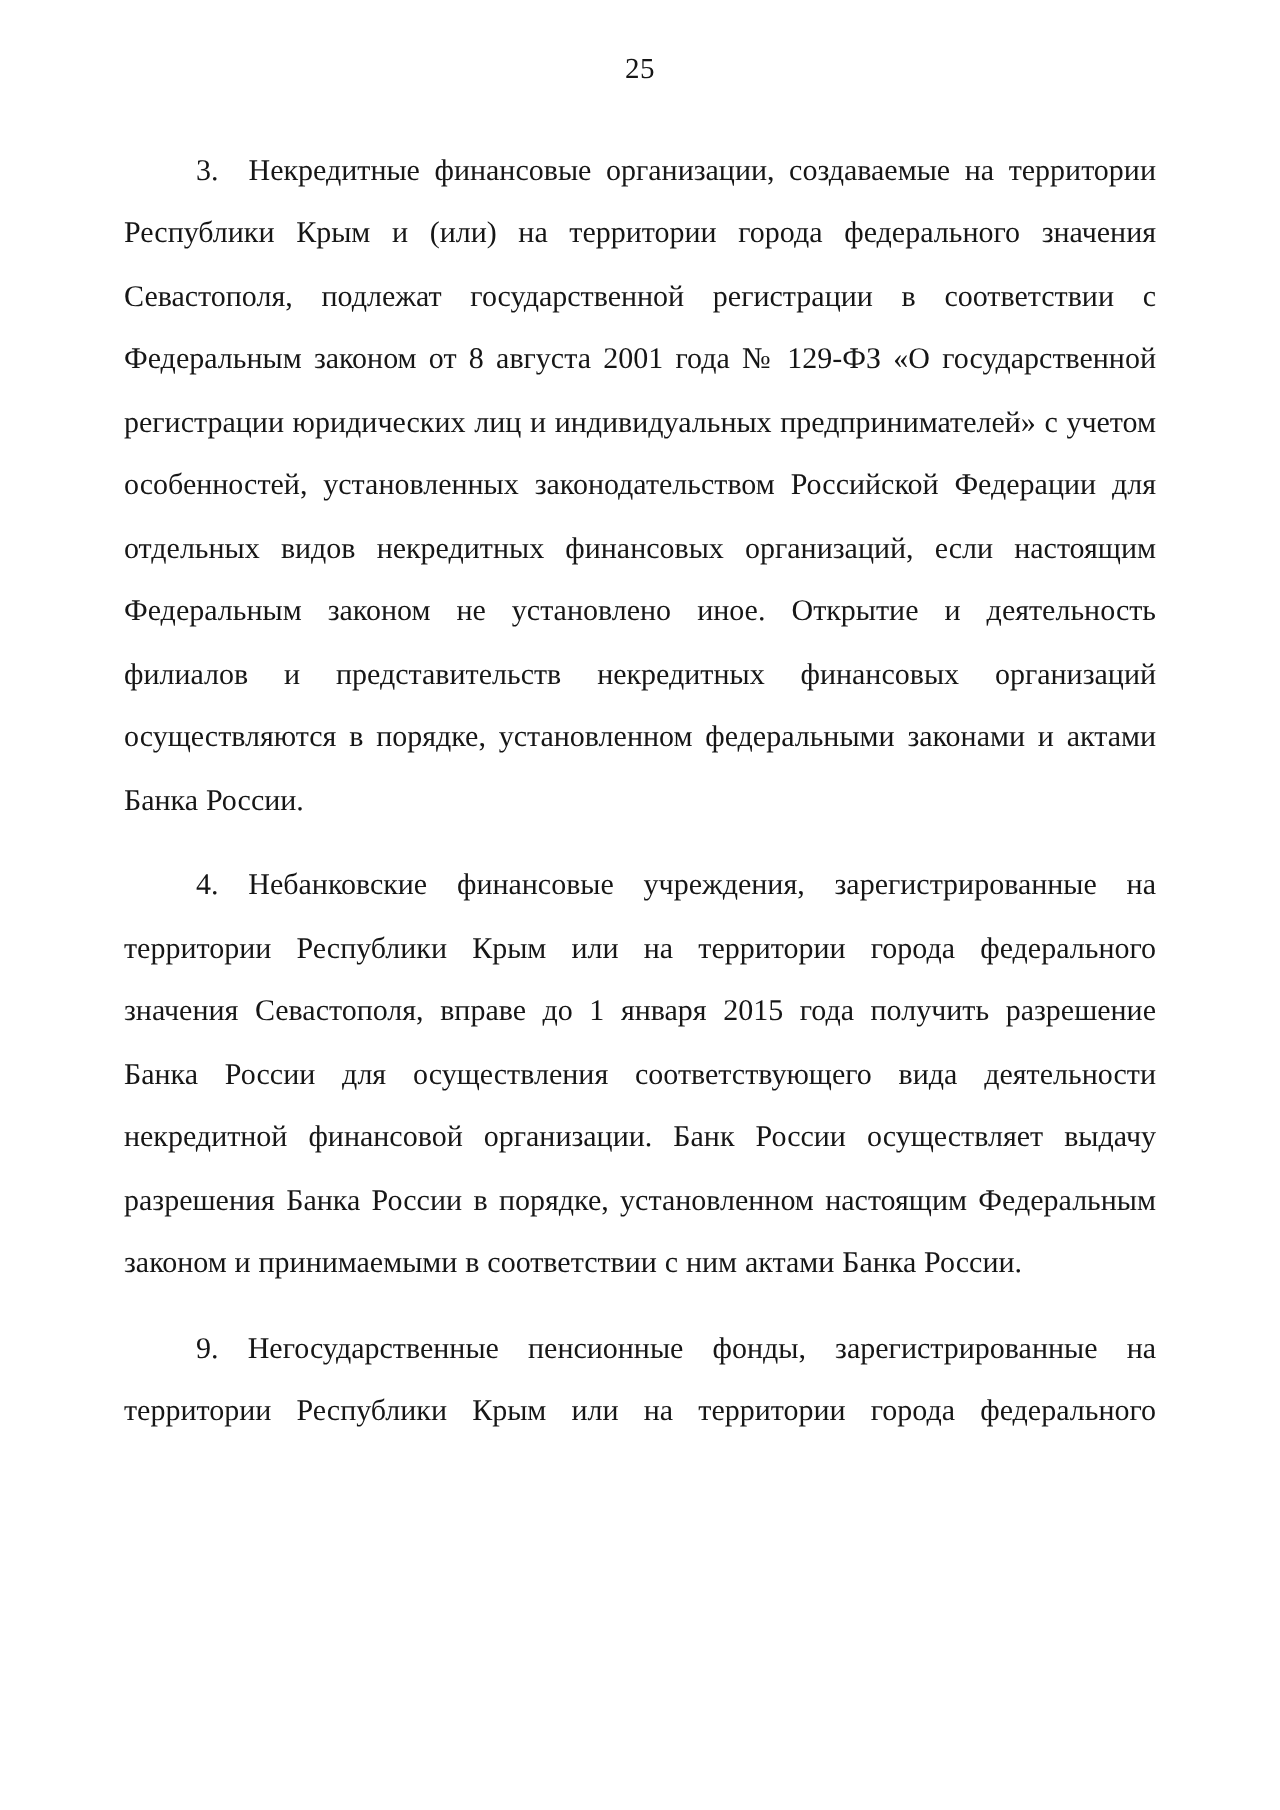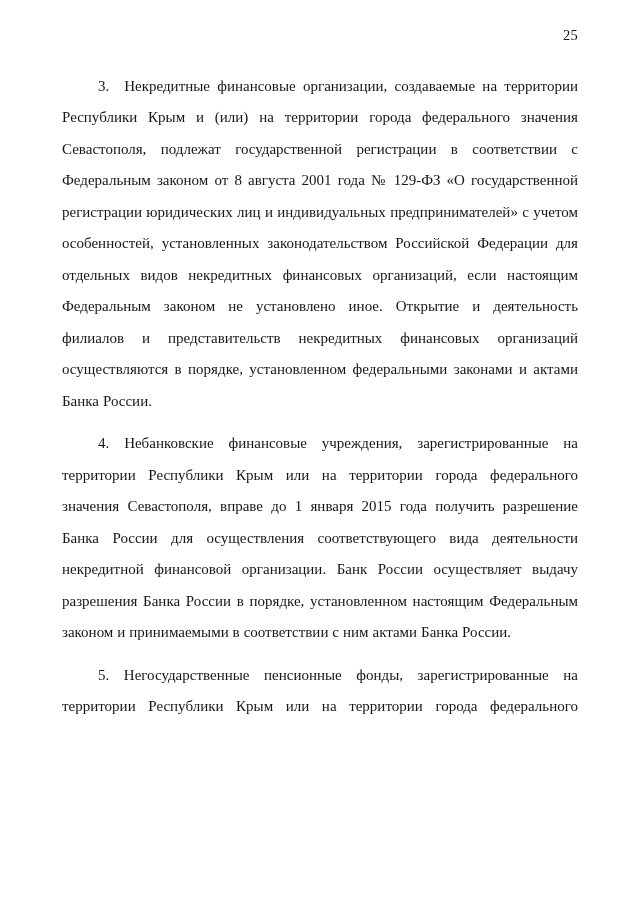--- a/index.html
+++ b/index.html
@@ -16,21 +16,21 @@
     overflow: hidden;
   }
   .page {
     width: 640px;
     height: 905px;
     box-sizing: border-box;
     padding: 28px 62px 0 62px;
     position: relative;
   }
   .page-number {
-    text-align: right;
+    text-align: center;
     font-size: 14.5px;
     line-height: 1;
     margin: 0 0 28px 0;
     letter-spacing: 0.2px;
   }
   .body-text {
     font-size: 15px;
     line-height: 31.5px;
     text-align: justify;
     text-justify: inter-word;
@@ -53,16 +53,16 @@
 </head>
 <body>
 
 <div class="page">
 
   <div class="page-number">25</div>
 
   <div class="body-text">
     <p class="para">3. Некредитные финансовые организации, создаваемые на территории Республики Крым и (или) на территории города федерального значения Севастополя, подлежат государственной регистрации в соответствии с Федеральным законом от 8 августа 2001 года № 129-ФЗ «О государственной регистрации юридических лиц и индивидуальных предпринимателей» с учетом особенностей, установленных законодательством Российской Федерации для отдельных видов некредитных финансовых организаций, если настоящим Федеральным законом не установлено иное. Открытие и деятельность филиалов и представительств некредитных финансовых организаций осуществляются в порядке, установленном федеральными законами и актами Банка России.</p>
     <p class="para">4. Небанковские финансовые учреждения, зарегистрированные на территории Республики Крым или на территории города федерального значения Севастополя, вправе до 1 января 2015 года получить разрешение Банка России для осуществления соответствующего вида деятельности некредитной финансовой организации. Банк России осуществляет выдачу разрешения Банка России в порядке, установленном настоящим Федеральным законом и принимаемыми в соответствии с ним актами Банка России.</p>
-    <p class="para last-partial">5. Негосударственные пенсионные фонды, зарегистрированные на территории Республики Крым или на территории города федерального</p>
+    <p class="para last-partial">9. Негосударственные пенсионные фонды, зарегистрированные на территории Республики Крым или на территории города федерального</p>
   </div>
 
 </div>
 
 </body></html>

